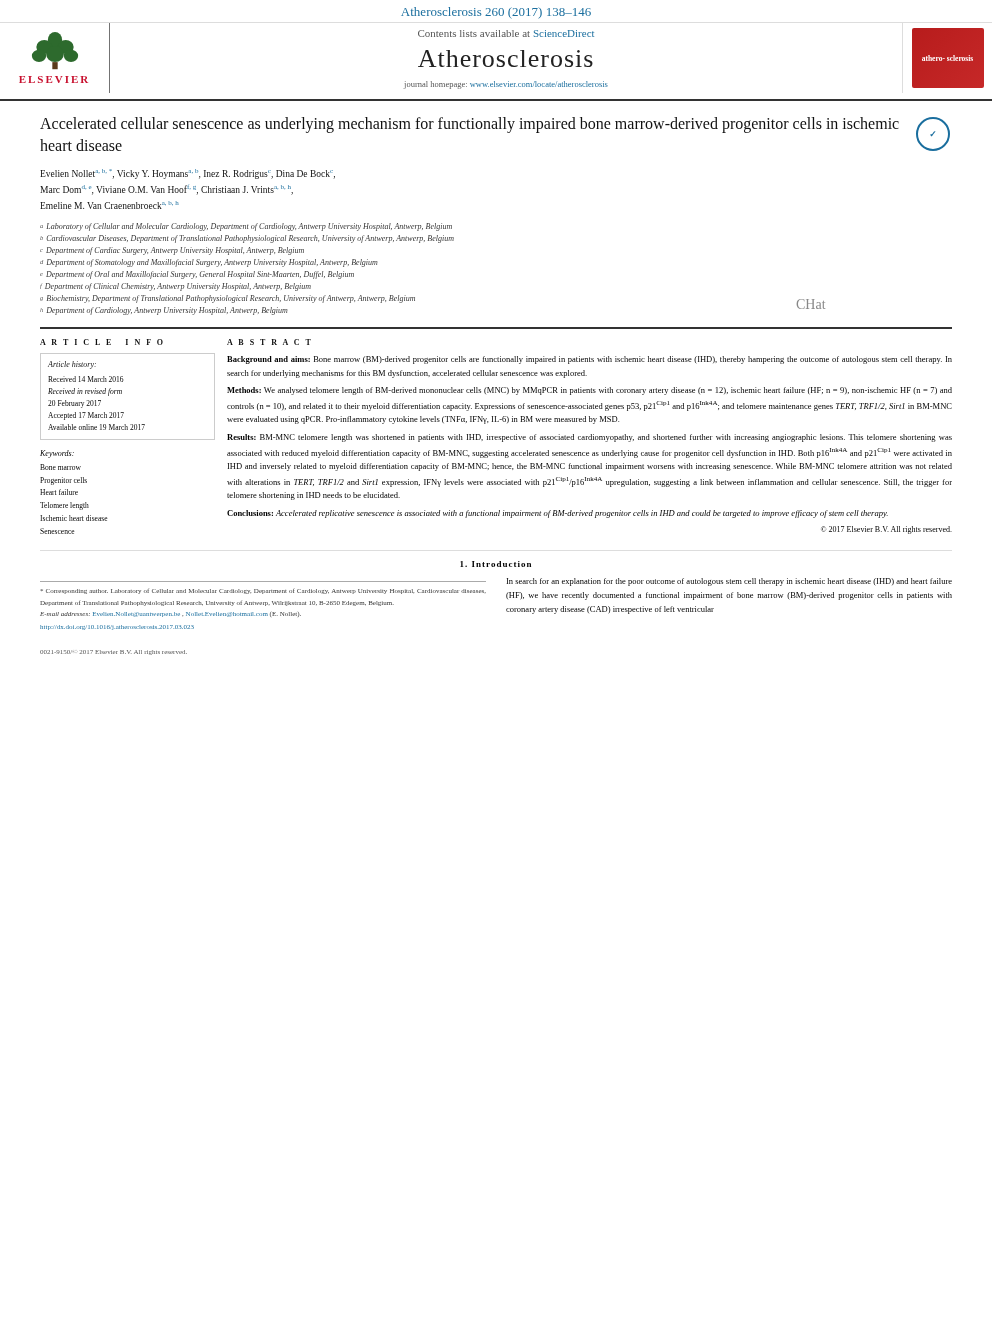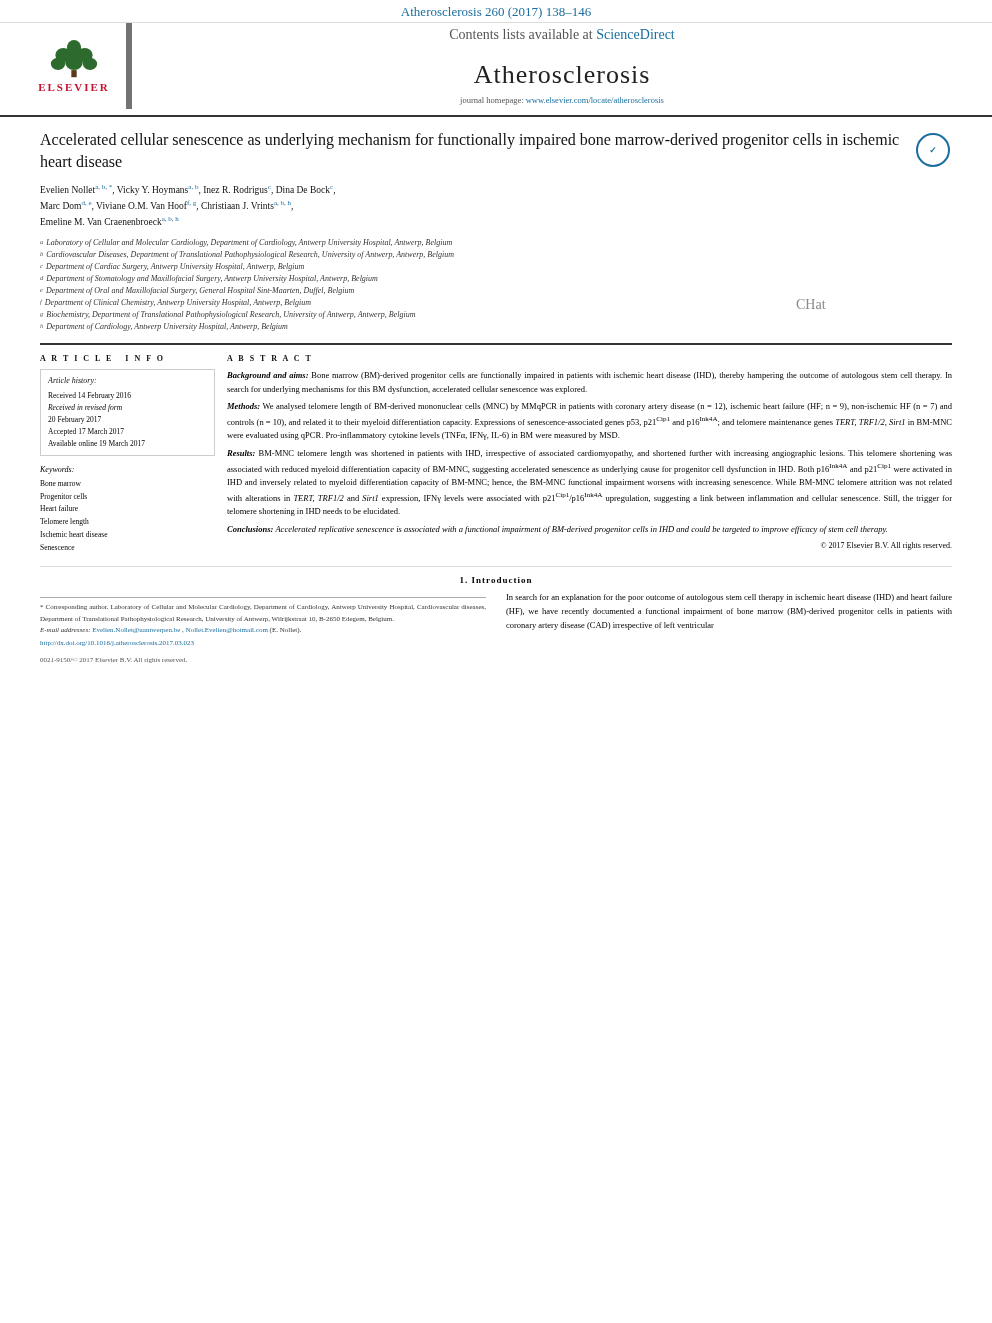--- a/index.html
+++ b/index.html
@@ -36,23 +36,22 @@
       align-items: stretch;
       border-top: 1px solid #ddd;
     }
     .elsevier-logo {
       width: 110px;
       min-height: 70px;
       display: flex;
       flex-direction: column;
       align-items: center;
       justify-content: center;
-      border-right: 6px solid #737373;
+      border-right: 1px solid #737373;
       padding: 6px;
-      margin-left: 22px;
     }
     .elsevier-tree {
       width: 60px;
       height: 40px;
     }
     .elsevier-text {
       font-size: 11px;
       color: #c8102e;
       font-weight: bold;
       letter-spacing: 2px;
@@ -60,23 +59,23 @@
     }
     .journal-title-block {
       flex: 1;
       display: flex;
       flex-direction: column;
       align-items: center;
       justify-content: center;
       padding: 4px 10px;
     }
     .contents-line {
-      font-size: 14px;
+      font-size: 11px;
       color: #555;
-      margin-bottom: 15px;
+      margin-bottom: 3px;
     }
     .contents-line a { color: #1a6e9e; text-decoration: none; }
     .journal-name {
       font-size: 26px;
       color: #222;
       letter-spacing: 1px;
       margin: 2px 0;
     }
     .homepage-line {
       font-size: 8.5px;
@@ -244,21 +243,20 @@
     
     .abstract-text {
       font-size: 8.5px;
       line-height: 1.6;
       text-align: justify;
     }
     .abstract-text p {
       margin-bottom: 4px;
     }
     .abstract-label {
-      font-style: italic;
       font-weight: bold;
     }
     .copyright-line {
       text-align: right;
       font-size: 8px;
       margin-top: 4px;
     }
 
     
     .intro-section {
@@ -295,21 +293,21 @@
     }
     .footnotes a { color: #1a6e9e; text-decoration: none; }
     .doi-line {
       font-size: 7px;
       color: #1a6e9e;
       margin-top: 2px;
     }
     .issn-line {
       font-size: 7px;
       color: #555;
-      margin-top: 6px;
+      margin-top: 14px;
     }
 
     
     .chat-overlay {
       position: absolute;
       top: 295px;
       left: 792px;
       font-size: 14px;
       color: #888;
       background: rgba(255,255,255,0.8);
@@ -340,20 +338,24 @@
       </div>
       <div class="journal-title-block">
         <div class="contents-line">
           <span>Contents lists available at</span> <a>ScienceDirect</a>
         </div>
         <div class="journal-name">Atherosclerosis</div>
         <div class="homepage-line">
           <span>journal homepage:</span> <a>www.elsevier.com/locate/atherosclerosis</a>
         </div>
       </div>
+      <div class="journal-logo-img">
+        <div class="journal-logo-box">athero-
+sclerosis</div>
+      </div>
     </div>
   </div>
 
   <div class="article-body">
 
     <div class="article-title-section">
       <h1 class="article-title">Accelerated cellular senescence as underlying mechanism for functionally impaired bone marrow-derived progenitor cells in ischemic heart disease</h1>
       <div class="crossmark">
         <div class="crossmark-circle">✓</div>
       </div>
@@ -405,21 +407,21 @@
           <span>Department of Cardiology, Antwerp University Hospital, Antwerp, Belgium</span>
         </div>
     </div>
 
     <div class="two-col">
       <div class="left-col">
         <div class="section-header">A R T I C L E &nbsp; I N F O</div>
 
         <div class="article-info-box">
           <div class="info-title">Article history:</div>
-          <div class="info-row">Received 14 February 2016</div>
+          <div class="info-row">Received 14 March 2016</div>
           <div class="info-row"><span class="info-label">Received in revised form</span></div>
           <div class="info-row">20 February 2017</div>
           <div class="info-row">Accepted 17 March 2017</div>
           <div class="info-row">Available online 19 March 2017</div>
         </div>
 
         <div class="keywords-section">
           <div class="keywords-title">Keywords:</div>
           <div class="keyword-item">Bone marrow</div>
           <div class="keyword-item">Progenitor cells</div>

